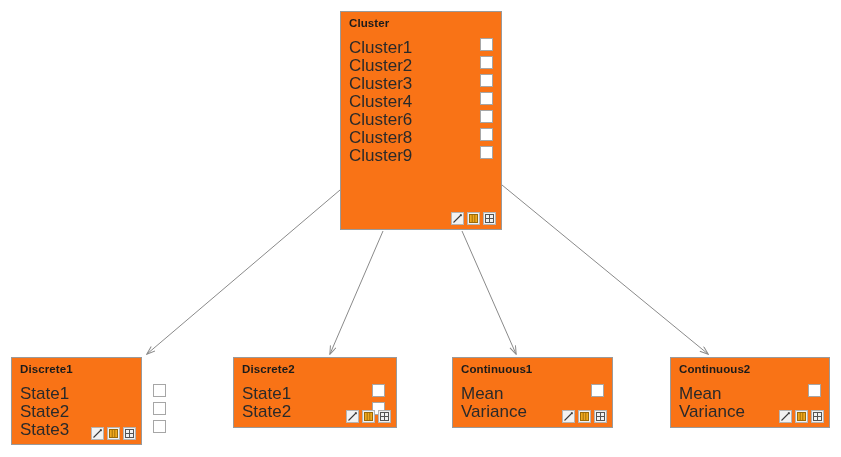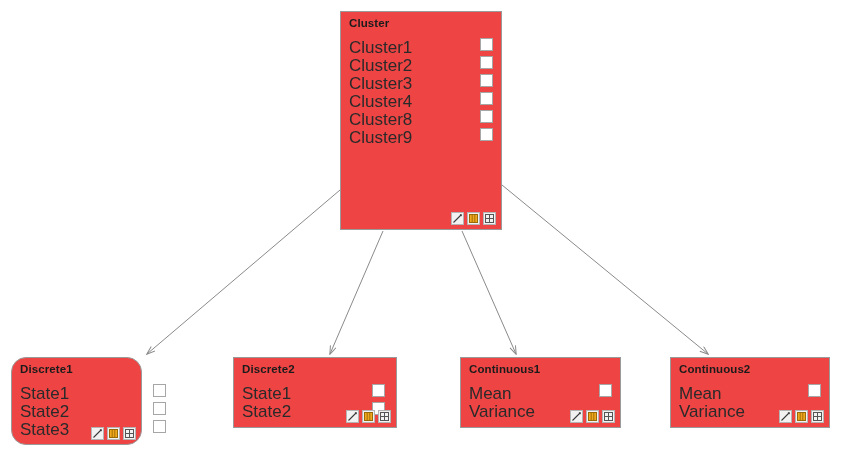--- a/index.html
+++ b/index.html
@@ -21,21 +21,21 @@
     left: 0;
     top: 0;
     width: 841px;
     height: 457px;
     pointer-events: none;
   }
   .node {
     position: absolute;
     box-sizing: border-box;
     border: 1px solid #9a9a9a;
-    background: #ef4444;
+    background: #f97316;
     z-index: 2;
   }
   .node-title {
     position: absolute;
     left: 8px;
     top: 5px;
     font-size: 11.5px;
     color: #1b1b1b;
     font-weight: 600;
     letter-spacing: 0.1px;
@@ -120,20 +120,24 @@
       </div>
       <div class="row">
         <span class="row-label">Cluster3</span>
         <span class="row-check" style="left:139px;"></span>
       </div>
       <div class="row">
         <span class="row-label">Cluster4</span>
         <span class="row-check" style="left:139px;"></span>
       </div>
       <div class="row">
+        <span class="row-label">Cluster6</span>
+        <span class="row-check" style="left:139px;"></span>
+      </div>
+      <div class="row">
         <span class="row-label">Cluster8</span>
         <span class="row-check" style="left:139px;"></span>
       </div>
       <div class="row">
         <span class="row-label">Cluster9</span>
         <span class="row-check" style="left:139px;"></span>
       </div>
     </div>
     <div class="toolbar">
       <button class="tb-btn">
@@ -152,21 +156,21 @@
       <button class="tb-btn">
         <svg width="11" height="11" viewBox="0 0 11 11">
           <rect x="1.5" y="1.5" width="8" height="8" fill="none" stroke="#555" stroke-width="1"></rect>
           <line x1="5.5" y1="1.5" x2="5.5" y2="9.5" stroke="#555" stroke-width="1"></line>
           <line x1="1.5" y1="5.5" x2="9.5" y2="5.5" stroke="#555" stroke-width="1"></line>
         </svg>
       </button>
     </div>
   </div>
 
-  <div class="node" style="left:11px; top:357px; width:131px; height:88px;border-radius:15px;">
+  <div class="node" style="left:11px; top:357px; width:131px; height:88px;">
     <div class="node-title">Discrete1</div>
     <div class="rows">
       <div class="row">
         <span class="row-label">State1</span>
         <span class="row-check" style="left:141px;"></span>
       </div>
       <div class="row">
         <span class="row-label">State2</span>
         <span class="row-check" style="left:141px;"></span>
       </div>
@@ -228,21 +232,21 @@
       <button class="tb-btn">
         <svg width="11" height="11" viewBox="0 0 11 11">
           <rect x="1.5" y="1.5" width="8" height="8" fill="none" stroke="#555" stroke-width="1"></rect>
           <line x1="5.5" y1="1.5" x2="5.5" y2="9.5" stroke="#555" stroke-width="1"></line>
           <line x1="1.5" y1="5.5" x2="9.5" y2="5.5" stroke="#555" stroke-width="1"></line>
         </svg>
       </button>
     </div>
   </div>
 
-  <div class="node" style="left:452px; top:357px; width:161px; height:71px;margin-left:8px;">
+  <div class="node" style="left:452px; top:357px; width:161px; height:71px;">
     <div class="node-title">Continuous1</div>
     <div class="rows">
       <div class="row">
         <span class="row-label">Mean</span>
         <span class="row-check" style="left:138px;"></span>
       </div>
       <div class="row">
         <span class="row-label">Variance</span>
       </div>
     </div>

